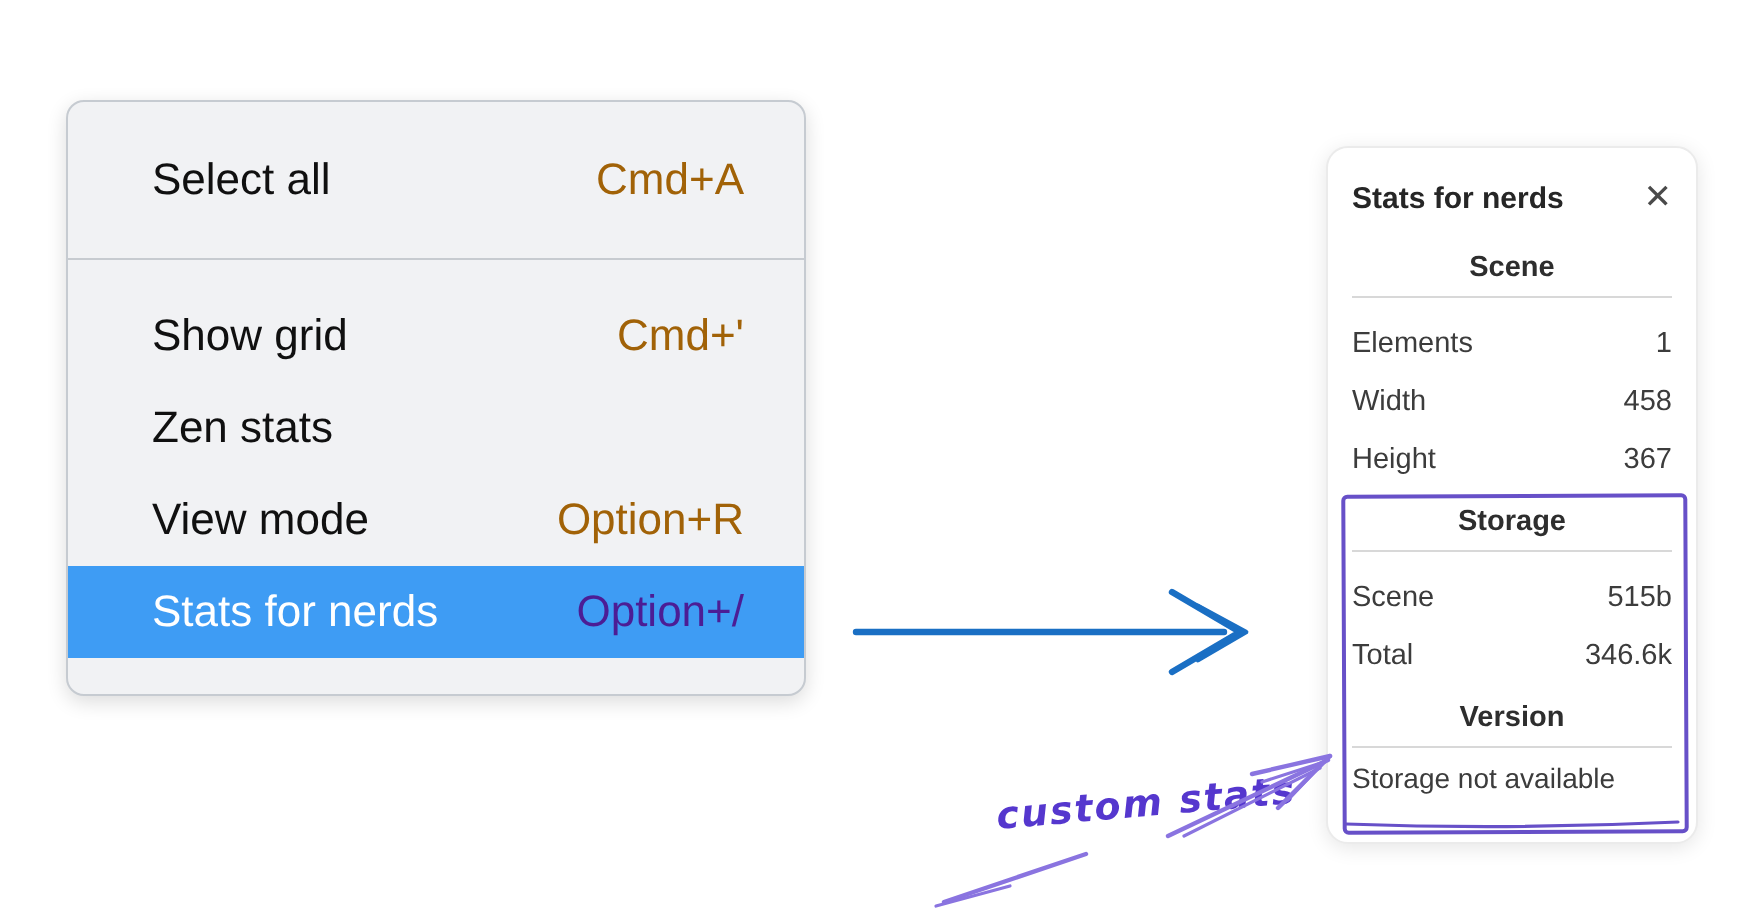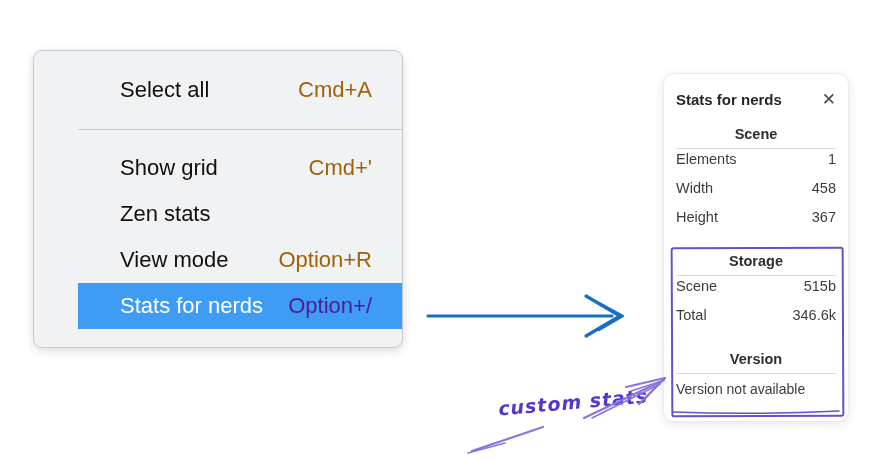--- a/index.html
+++ b/index.html
@@ -5,21 +5,21 @@
   html,body{margin:0;padding:0;background:#ffffff;}
   .stage{
     position:relative;width:873px;height:461px;overflow:hidden;
     font-family:"Liberation Sans",sans-serif;background:#ffffff;
   }
 
   
   .menu{
     position:absolute;left:33px;top:50px;width:370px;height:298px;
     background:#f1f2f4;border:1px solid #c6cbd1;border-radius:9px;
-    box-shadow:0 3px 10px rgba(0,0,0,.14);box-sizing:border-box;overflow:hidden;padding-left:44px;
+    box-shadow:0 3px 10px rgba(0,0,0,.14);box-sizing:border-box;overflow:hidden;
   }
   .menu-item{
     display:flex;align-items:center;justify-content:space-between;
     padding:0 30px 0 42px;font-size:22px;color:#101010;
   }
   .menu-item .shortcut{color:#a16207;}
   .menu-item.first{height:78px;}
   .menu-sec2{padding-top:15px;}
   .menu-sec2 .menu-item{height:46px;}
   .menu-divider{height:1px;background:#c7cbd0;margin:0;}
@@ -34,21 +34,21 @@
     padding:13px 12px 8px 12px;color:#3c3c3c;overflow:hidden;
   }
   .panel-head{display:flex;align-items:center;justify-content:space-between;height:24px;}
   .panel-title{font-weight:bold;font-size:15px;color:#262626;}
   .panel-close{
     font-size:17px;color:#4a4a4a;line-height:1;cursor:default;
     background:none;border:none;padding:0;font-family:"DejaVu Sans",sans-serif;
   }
   .sec-header{margin-top:15px;text-align:center;font-weight:bold;font-size:14.5px;color:#2e2e2e;}
   .sec-rule{border:none;border-top:1px solid #d8d8d8;margin:6px 0 2px 0;}
-  .stat-row{display:flex;align-items:flex-start;justify-content:space-between;height:29px;font-size:14.5px;}
+  .stat-row{display:flex;align-items:flex-end;justify-content:space-between;height:29px;font-size:14.5px;}
   .stat-row .val{text-align:right;}
   .panel-note{font-size:14px;height:26px;display:flex;align-items:center;}
 
   
   .purple-box{
     position:absolute;left:671px;top:247px;width:169px;height:166px;
     border:2px solid #6750c8;border-radius:3px;
     transform:rotate(-.25deg);pointer-events:none;
   }
 
@@ -119,21 +119,21 @@
       <span>Scene</span>
       <span class="val">515b</span>
     </div>
     <div class="stat-row">
       <span>Total</span>
       <span class="val">346.6k</span>
     </div>
 
     <div class="sec-header">Version</div>
     <hr class="sec-rule">
-    <div class="panel-note">Version not available</div>
+    <div class="panel-note">Storage not available</div>
   </div>
 
   <div class="purple-box"></div>
 
   <div class="custom-stats">custom stats</div>
 
   <svg class="arrows" viewBox="0 0 873 461" xmlns="http://www.w3.org/2000/svg">
 
     <g stroke="#1a6fc4" stroke-width="3.2" fill="none" stroke-linecap="round" stroke-linejoin="round">
       <line x1="428" y1="316" x2="612" y2="316"></line>

